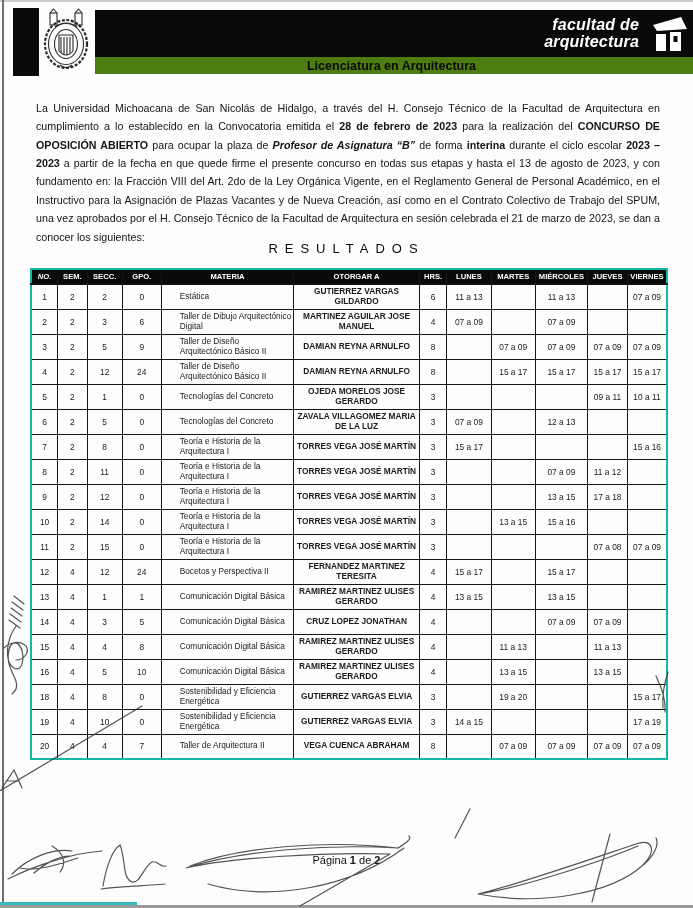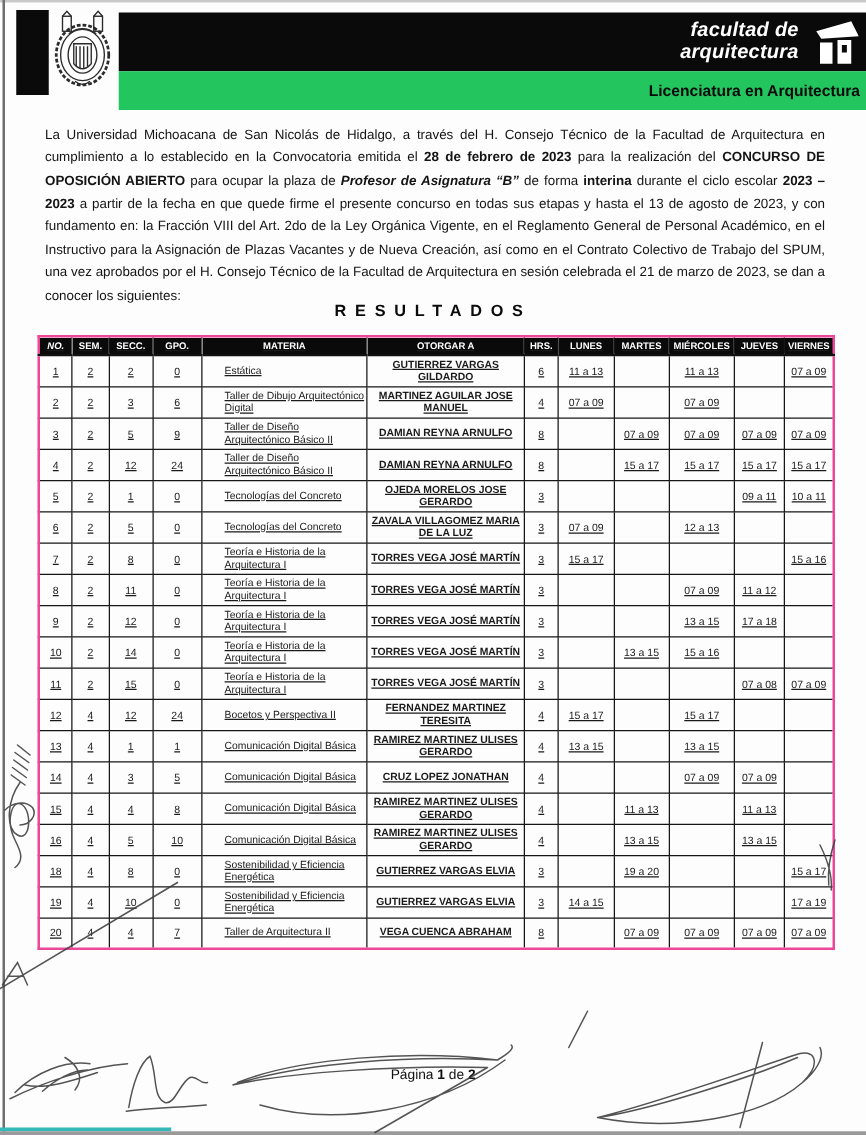--- a/index.html
+++ b/index.html
@@ -14,44 +14,44 @@
   .edge-teal{position:absolute;left:0;top:902px;width:137px;height:3px;background:#35b8b8;}
 
   
   .black-tab{position:absolute;left:13px;top:8px;width:26px;height:68px;background:#0a0a0a;}
   .seal{position:absolute;left:42px;top:7px;width:48px;height:66px;}
   .banner{position:absolute;left:95px;top:10px;width:598px;height:47px;background:#0a0a0a;
     display:flex;align-items:center;justify-content:flex-end;font-style:italic;}
   .brand-text{color:#fff;font-weight:bold;font-size:16px;line-height:1.05;text-align:right;
     letter-spacing:.2px;margin-right:8px;}
   .brand-icon{width:40px;height:38px;margin-right:6px;}
-  .subbanner{position:absolute;left:95px;top:57px;width:598px;height:31px;background:#22c55e;
-    display:flex;align-items:center;justify-content:flex-end;}
+  .subbanner{position:absolute;left:95px;top:57px;width:598px;height:17px;background:#4d7c0f;
+    display:flex;align-items:center;justify-content:center;}
   .subbanner span{font-weight:bold;font-size:12.5px;color:#0a0a0a;margin-right:5px;}
 
   
   .intro{position:absolute;left:36px;top:88px;width:624px;font-size:10.7px;line-height:1.72;
     text-align:justify;color:#141414;}
   .intro .b{font-weight:bold;}
   .intro .i{font-style:italic;}
 
   .results-title{position:absolute;left:0;top:241px;width:693px;text-align:center;
-    font-weight:bold;font-size:13px;letter-spacing:7px;color:#0a0a0a;}
+    font-weight:normal;font-size:13px;letter-spacing:7px;color:#0a0a0a;}
 
   
   .tblwrap{position:absolute;left:30px;top:268px;width:638px;}
   table{border-collapse:collapse;width:100%;table-layout:fixed;}
   th,td{border:1px solid #161616;padding:1px 2px;vertical-align:middle;
     font-size:8.4px;text-align:center;overflow:hidden;}
   thead th{background:#0a0a0a;color:#ffffff;font-size:7.6px;font-weight:bold;height:13px;padding:0 1px;}
   thead th.col0{font-style:italic;}
   tbody tr{height:25px;}
   td.col4{text-align:left;font-size:8.3px;line-height:1.15;padding-left:18px;}
   td.col5{font-weight:bold;font-size:8.3px;line-height:1.2;}
-  table{border:2px solid #ec4899;text-decoration:underline;}
+  table{border:2px solid #14b8a6;}
   thead th{border-bottom:2px solid #111;}
   .col0{width:3.9%;} .col1{width:4.4%;} .col2{width:5.4%;} .col3{width:6.0%;}
   .col4{width:21.6%;} .col5{width:20.4%;} .col6{width:4.1%;}
   .col7{width:6.9%;} .col8{width:6.9%;} .col9{width:8.2%;} .col10{width:6.2%;} .col11{width:6.0%;}
 
   
   .footer{position:absolute;left:0;top:854px;width:693px;text-align:center;font-size:11px;color:#111;}
   .footer .b{font-weight:bold;}
 
   .sigs{position:absolute;left:0;top:0;width:693px;height:908px;pointer-events:none;}

